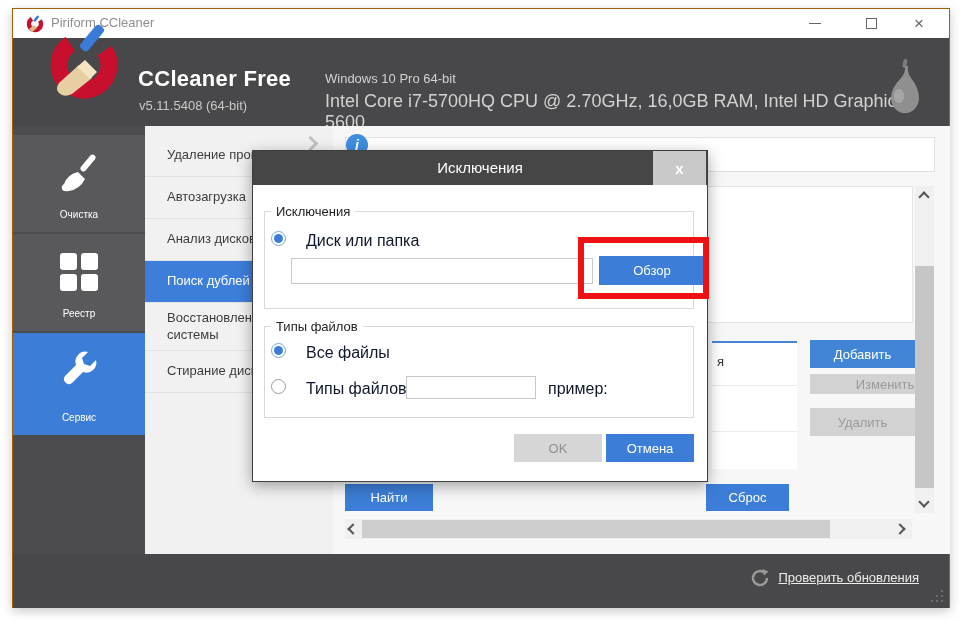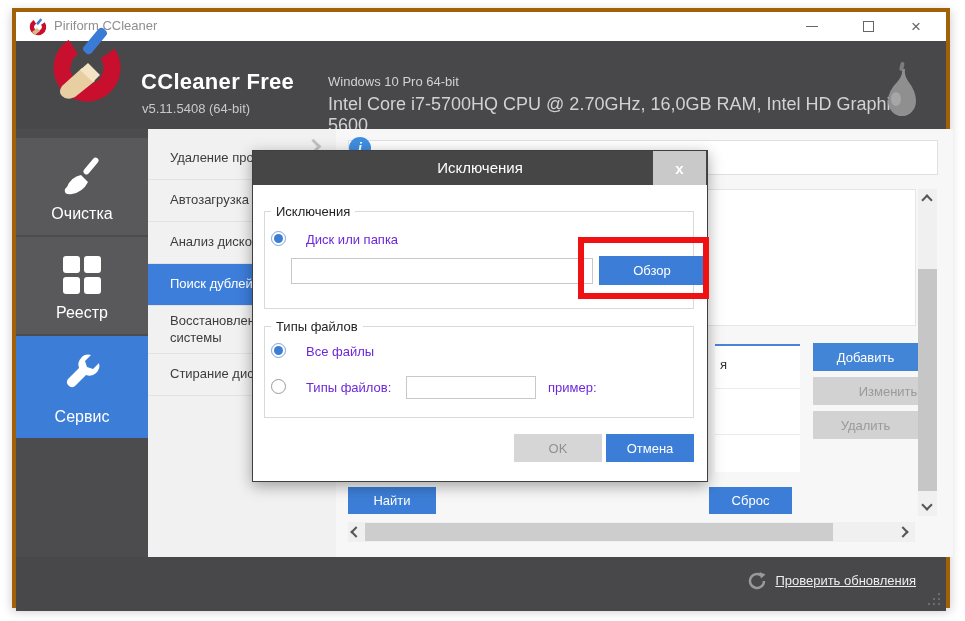--- a/index.html
+++ b/index.html
@@ -1,20 +1,20 @@
 <!DOCTYPE html>
 <html><head>
 <meta charset="utf-8">
 <style>
   * { margin:0; padding:0; box-sizing:border-box; }
   html,body { width:965px; height:621px; background:#ffffff; font-family:"Liberation Sans", sans-serif; overflow:hidden; }
 
   
   .window { position:absolute; left:12px; top:8px; width:938px; height:600px; background:#fff;
-            border:4px solid #a16207; box-shadow:0 3px 10px rgba(0,0,0,.22); }
+            border:1px solid #a16207; box-shadow:0 3px 10px rgba(0,0,0,.22); }
 
   
   .titlebar { position:absolute; left:0; top:0; width:100%; height:29px; background:#fff; }
   .titlebar .apptitle { position:absolute; left:38px; top:6px; font-size:13px; color:#8f8f8f; }
   .winctl { position:absolute; top:0; width:44px; height:29px; display:flex; align-items:center; justify-content:center; color:#666; }
   .ctl-min { right:112px; } .ctl-max { right:56px; } .ctl-close { right:8px; font-size:17px; }
   .ctl-min i { display:block; width:12px; height:0; border-top:1px solid #666; }
   .ctl-max i { display:block; width:11px; height:11px; border:1px solid #666; }
 
   
@@ -22,21 +22,21 @@
   .biglogo  { position:absolute; left:30px; top:46px; width:82px; height:82px; }
 
   
   .header { position:absolute; left:0; top:29px; width:100%; height:88px; background:#48484a; }
   .header .appname { position:absolute; left:125px; top:28px; font-size:22px; font-weight:bold; color:#fff; letter-spacing:.3px; }
   .pear { position:absolute; right:24px; top:20px; }
 
   
   .sidebar { position:absolute; left:0; top:117px; width:132px; height:428px; background:#4c4c4f; }
   .side-item { position:absolute; left:0; width:132px; height:97px; background:#59595c; color:#fff;
-               display:flex; flex-direction:column; align-items:center; justify-content:flex-end; padding-bottom:12px; font-size:16px; }
+               display:flex; flex-direction:column; align-items:center; justify-content:flex-end; padding-bottom:12px; font-size:10px; }
   .side-item .sicon { position:absolute; top:16px; left:50%; transform:translateX(-50%); width:44px; height:44px; display:flex; align-items:center; justify-content:center; }
   .side-item.sel { background:#3c7ed7; }
   .reg-grid { display:grid; grid-template-columns:17px 17px; grid-template-rows:17px 17px; gap:4px; }
   .reg-grid i { background:#fff; border-radius:3px; }
 
   
   .submenu { position:absolute; left:132px; top:117px; width:188px; height:428px; background:#f1f1f2; }
   .sub-item { position:absolute; left:0; width:188px; border-bottom:1px solid #e2e2e2; color:#3c3c3c; font-size:13px;
               display:flex; align-items:center; padding-left:22px; background:#f1f1f2; line-height:1.25; }
   .sub-item.sel { background:#3d7edb; color:#fff; }
@@ -61,21 +61,21 @@
   .harrow { position:absolute; top:6px; }
 
   
   .fragment { position:absolute; left:379px; top:215px; width:85px; height:128px; background:#fff; border-top:2px solid #4a84d8; }
   .fragment .frow { position:absolute; left:0; width:100%; border-bottom:1px solid #ececec; }
   .fragment .ftext { position:absolute; left:5px; top:11px; font-size:13px; color:#333; }
   .btn { display:flex; align-items:center; justify-content:center; font-size:13px; cursor:default; }
   .btn-blue { background:#3c7ed7; color:#fff; }
   .btn-gray { background:#d2d2d2; color:#9a9a9a; }
   .b-add  { position:absolute; left:477px; top:214px; width:105px; height:28px; background:#4285d6; color:#fff; }
-  .b-edit { position:absolute; left:477px; top:248px; width:105px; height:28px;padding-left:45px; }
+  .b-edit { position:absolute; left:477px; top:248px; width:105px; height:20px;padding-left:45px; }
   .b-del  { position:absolute; left:477px; top:282px; width:105px; height:28px; }
   .b-find { position:absolute; left:12px;  top:358px; width:88px; height:27px; }
   .b-reset{ position:absolute; left:373px; top:358px; width:83px;  height:27px; }
 
   
   .bottombar { position:absolute; left:0; top:545px; width:100%; height:54px; background:#48484a; }
   .updates { position:absolute; right:30px; top:16px; color:#ededed; font-size:13px; text-decoration:underline; }
   .refresh { position:absolute; right:178px; top:13px; }
   .grip { position:absolute; right:6px; bottom:6px; width:12px; height:12px; }
   .grip i { position:absolute; width:2px; height:2px; background:#6d6d6f; }
@@ -86,21 +86,21 @@
   .dlg-header { position:absolute; left:0; top:0; width:100%; height:34px; background:#464646; }
   .dlg-title { position:absolute; width:100%; text-align:center; top:8px; color:#fff; font-size:15px; }
   .dlg-close { position:absolute; right:1px; top:0; width:53px; height:34px; background:#c9c9c9; color:#fff;
                font-size:15px; font-weight:bold; display:flex; align-items:center; justify-content:center; }
   .groupbox { position:absolute; left:11px; width:430px; border:1px solid #d9d9d9; }
   .gb1 { top:60px; height:98px; } .gb2 { top:175px; height:92px; }
   .gb-label { position:absolute; left:6px; top:-8px; background:#fff; padding:0 5px; font-size:13px; color:#222; }
   .radio { position:absolute; width:15px; height:15px; border-radius:50%; border:1px solid #9a9a9a; background:#fff; }
   .radio.on { border-color:#7ba7d4; }
   .radio.on i { position:absolute; left:2px; top:2px; width:9px; height:9px; border-radius:50%; background:#3c7ed7; display:block; }
-  .dlabel { position:absolute; font-size:13px; color:#6d28d9; }
+  .dlabel { position:absolute; font-size:16px; color:#0f172a; }
   .dinput { position:absolute; border:1px solid #c8c8c8; background:#fff; font-size:13px; padding:0 5px; font-family:"Liberation Sans",sans-serif; }
   .b-browse { position:absolute; left:346px; top:105px; width:106px; height:29px; }
   .b-ok     { position:absolute; left:261px; top:283px; width:88px; height:28px; background:#d6d6d6; color:#909090; }
   .b-cancel { position:absolute; left:353px; top:283px; width:88px; height:28px; }
 
   
   .red-rect { position:absolute; left:578px; top:237px; width:131px; height:62px; border:6px solid #f01212; z-index:60; }
 </style>
 </head>
 <body>

